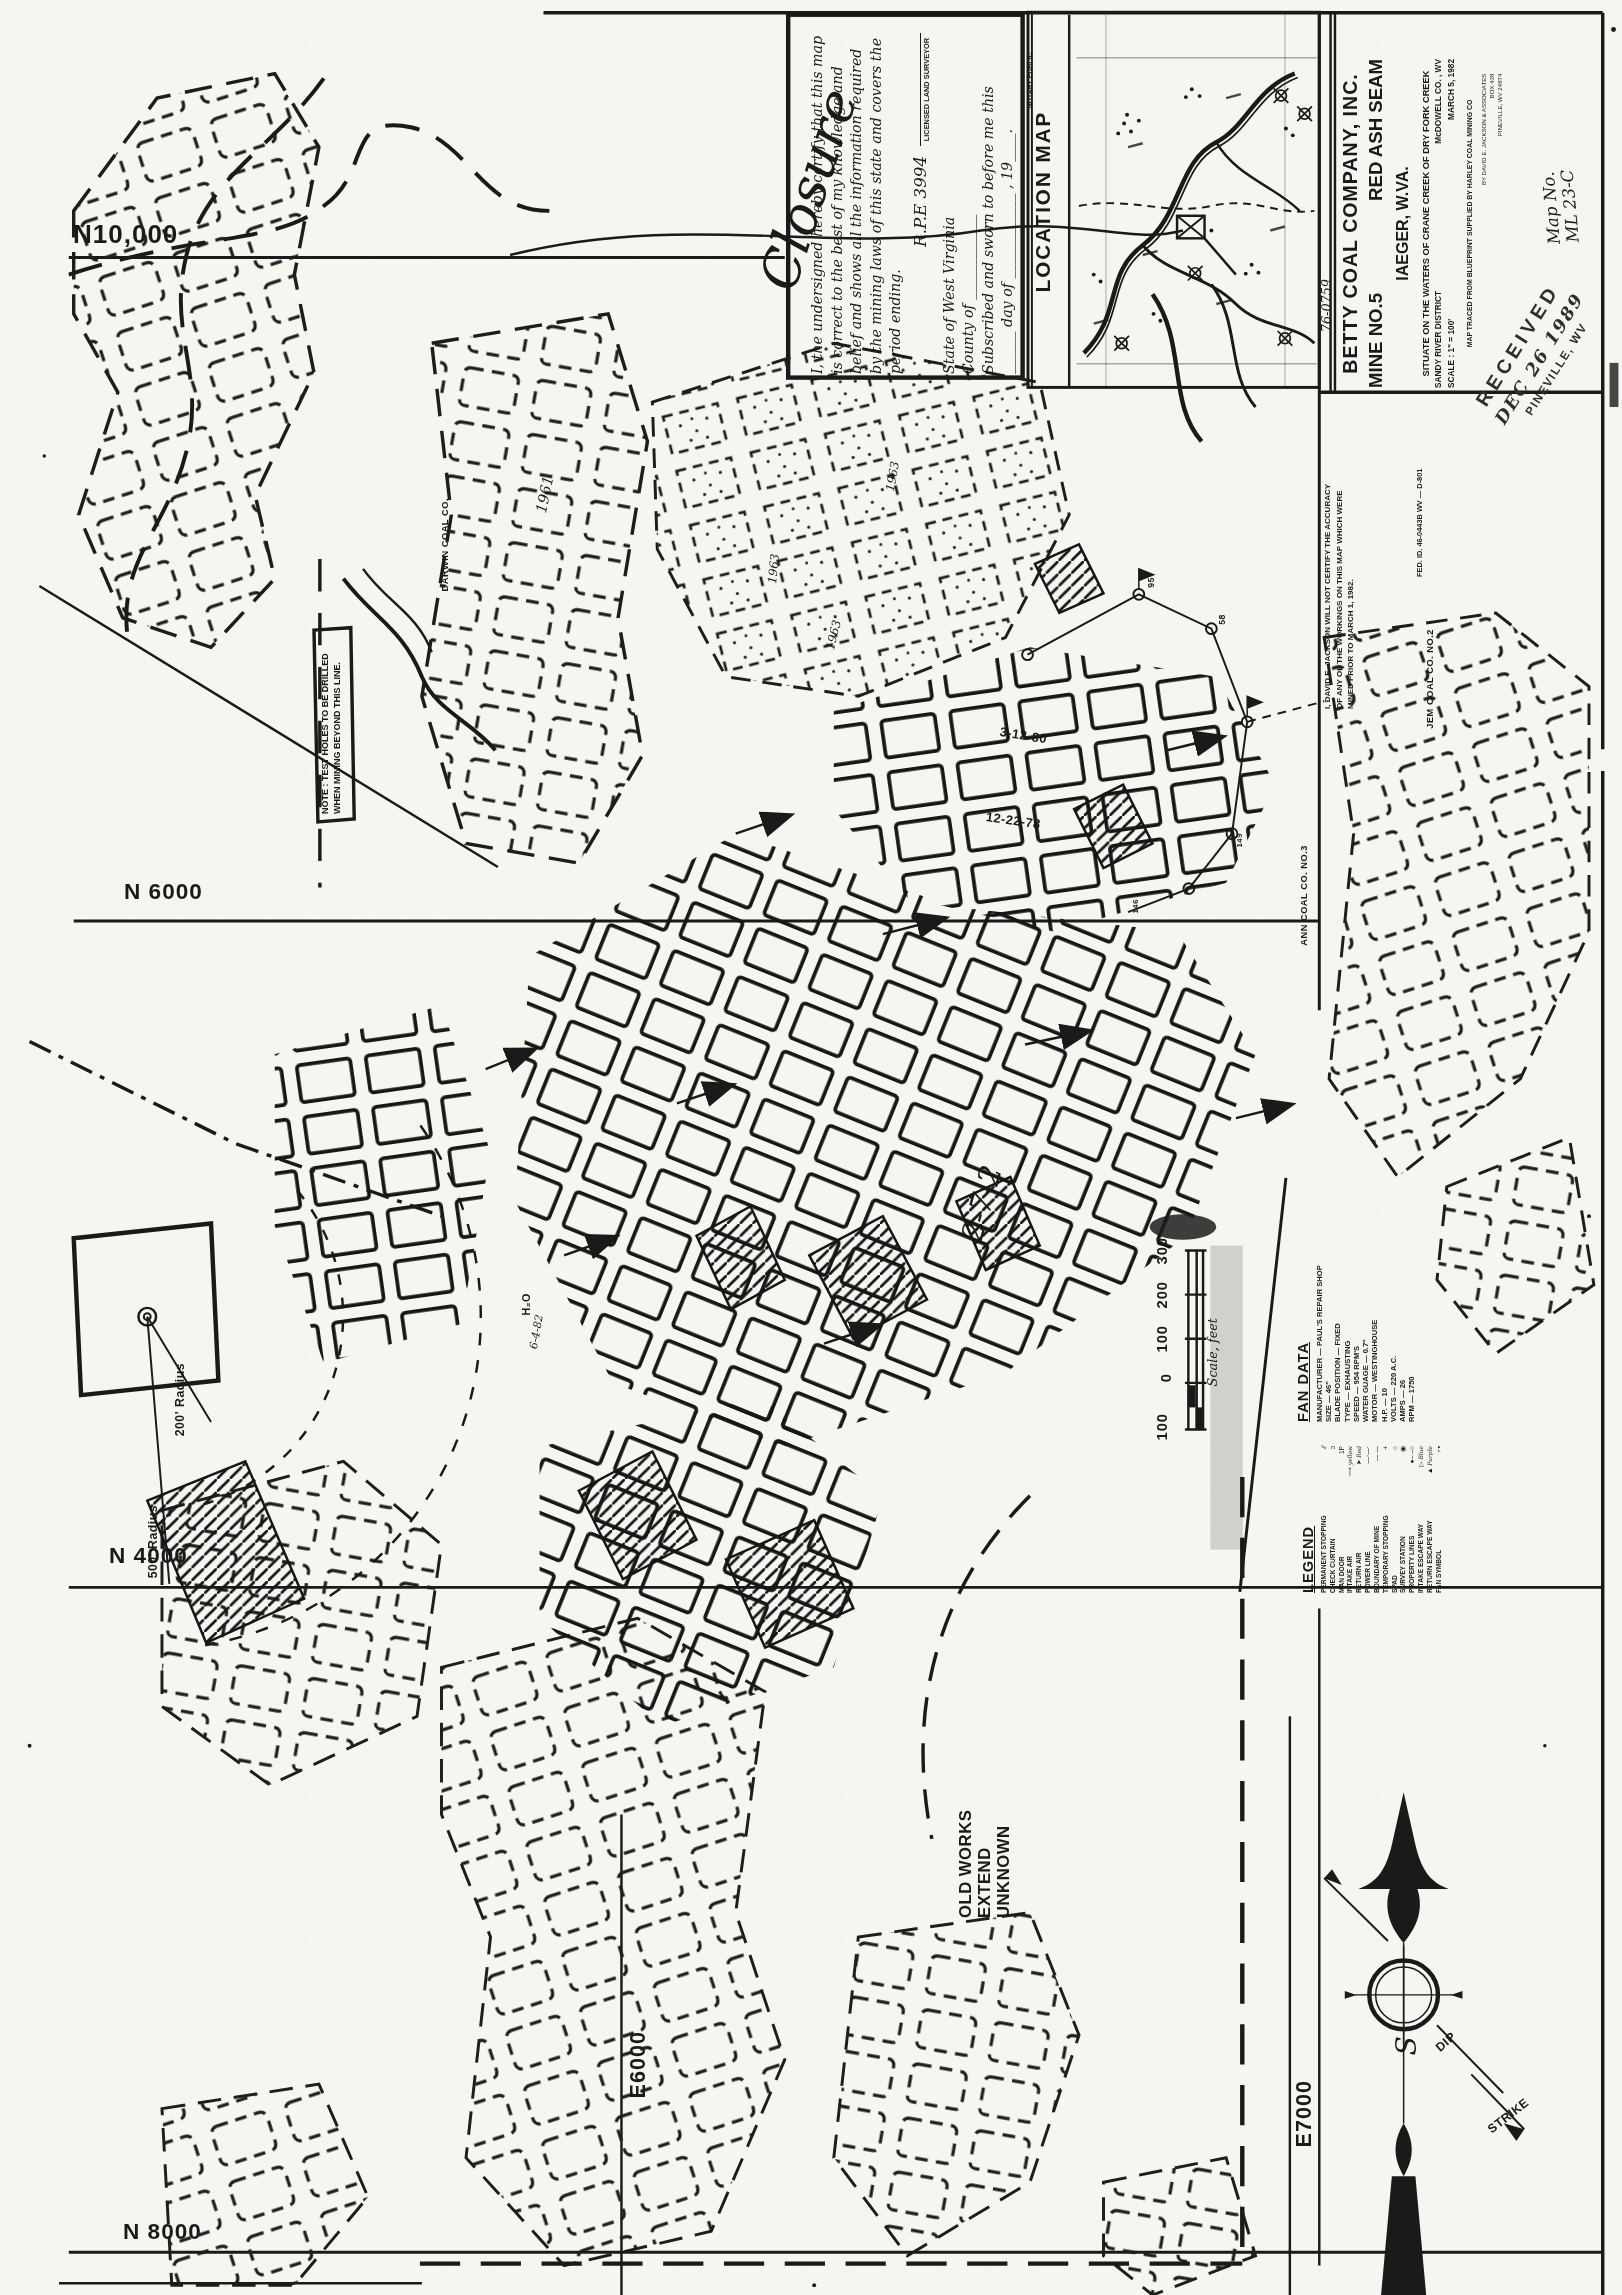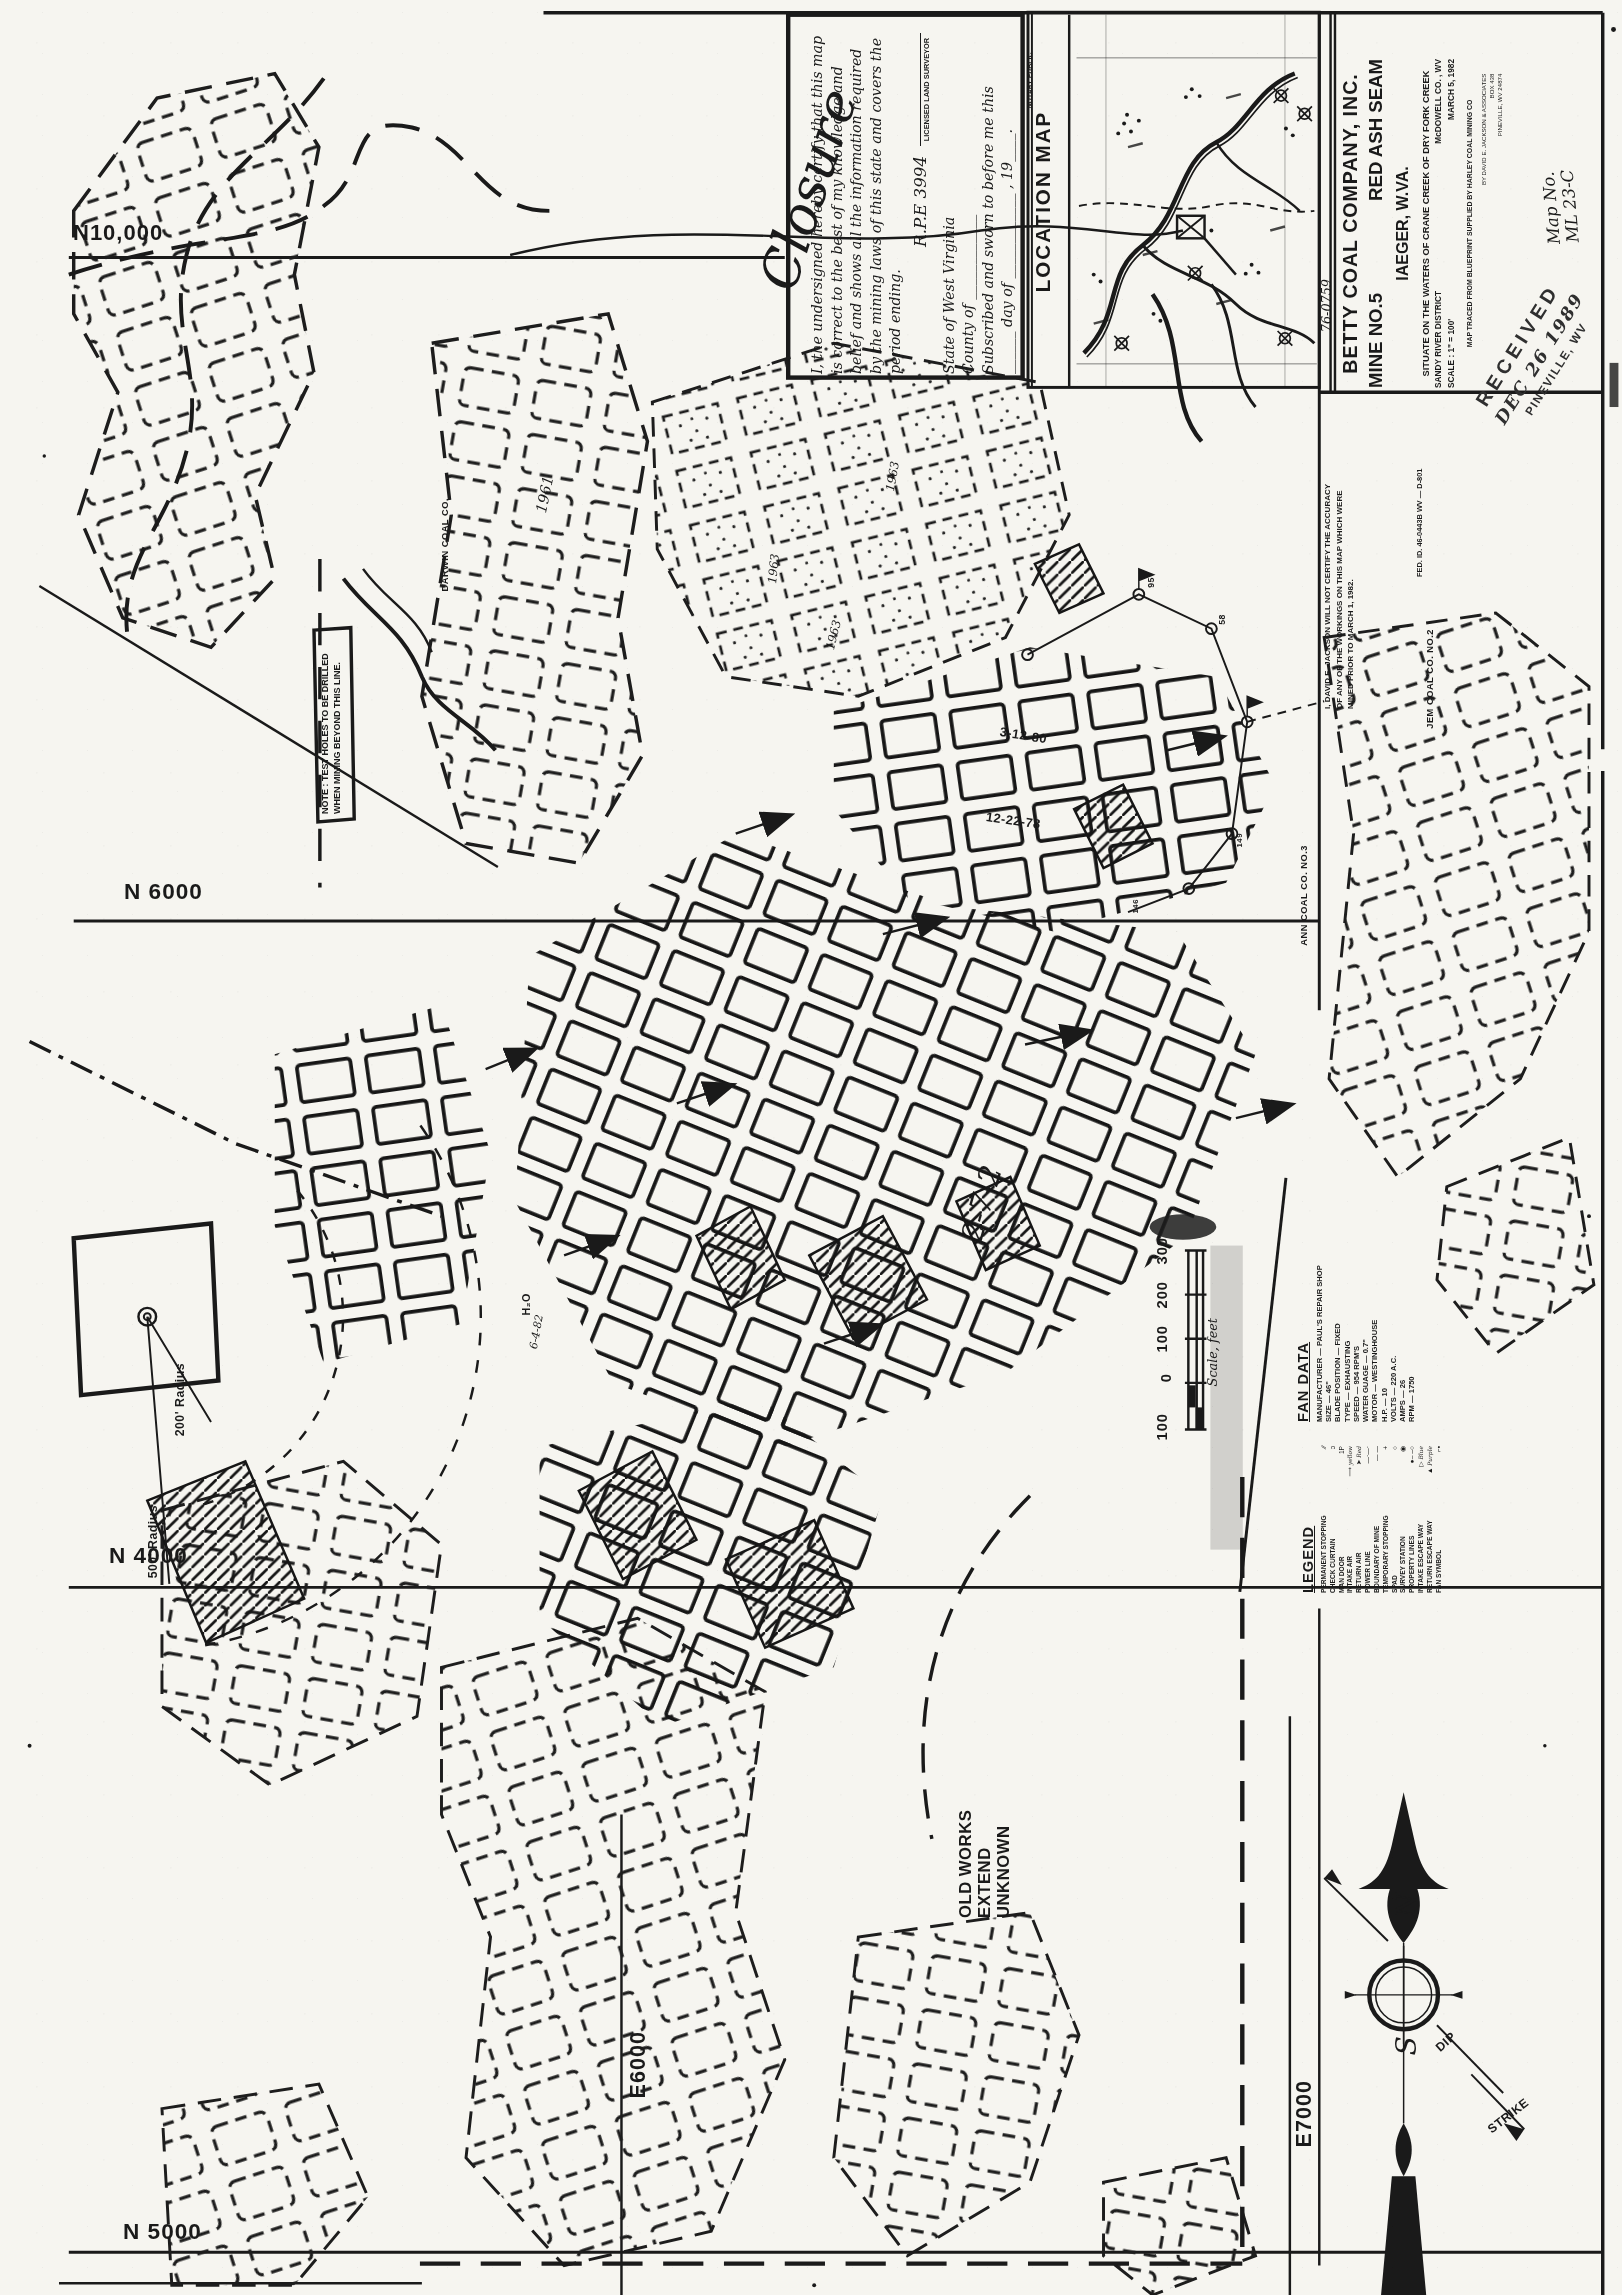--- a/index.html
+++ b/index.html
@@ -449,24 +449,24 @@
     </div>
 </div>
 
 <div id="stamp">
   <div class="s1">RECEIVED</div>
   <div class="s2 hand">DEC 26 1989</div>
   <div class="s3">PINEVILLE, WV</div>
 </div>
 
 <div id="annos">
-      <div class="anno grid" style="left: 73px; top: 220px; font-size: 22px;">N10,000</div>
+      <div class="anno grid" style="left: 73px; top: 220px; font-size: 26px;">N10,000</div>
       <div class="anno grid" style="left: 124px; top: 879px; font-size: 22.6px;">N 6000</div>
       <div class="anno grid" style="left: 109px; top: 1543px; font-size: 22.6px;">N 4000</div>
-      <div class="anno grid" style="left: 123px; top: 2219px; font-size: 22.6px;">N 5000</div>
+      <div class="anno grid" style="left: 123px; top: 2219px; font-size: 22.6px;">N 8000</div>
       <div class="anno grid r90" style="left: 626px; top: 2031px; font-size: 21.6px;">E6000</div>
       <div class="anno grid r90" style="left: 1292px; top: 2080px; font-size: 21.6px;">E7000</div>
       <div class="anno map-label r90" style="left: 956px; top: 1761px; font-size: 16.7px; width: 157px;">OLD WORKS
 EXTEND UNKNOWN</div>
       <div class="anno map-label r90" style="left: 440px; top: 498px; font-size: 9.3px;">DARWIN COAL CO.</div>
       <div class="anno map-label r90" style="left: 1425px; top: 629px; font-size: 9.3px;">JEM COAL CO. NO.2</div>
       <div class="anno map-label r90" style="left: 1299px; top: 845px; font-size: 9.3px;">ANN COAL CO. NO.3</div>
       <div class="anno map-label r90" style="left: 173px; top: 1363px; font-size: 12.3px;">200' Radius</div>
       <div class="anno map-label r90" style="left: 146px; top: 1505px; font-size: 12.3px;">500' Radius</div>
       <div class="anno map-label r90" style="left: 520px; top: 1293px; font-size: 10.8px;">H₂O</div>

